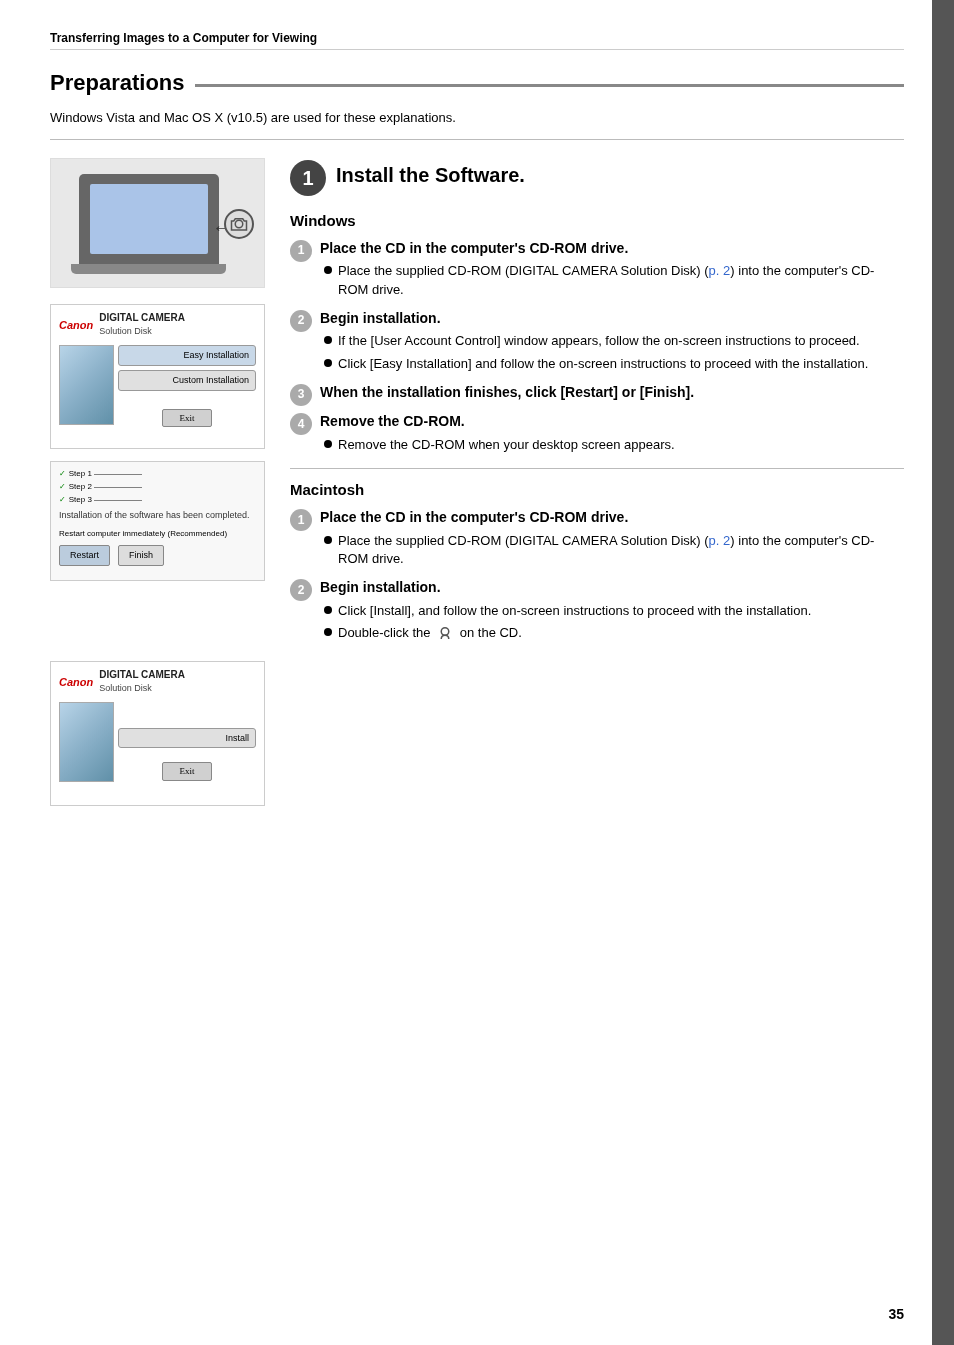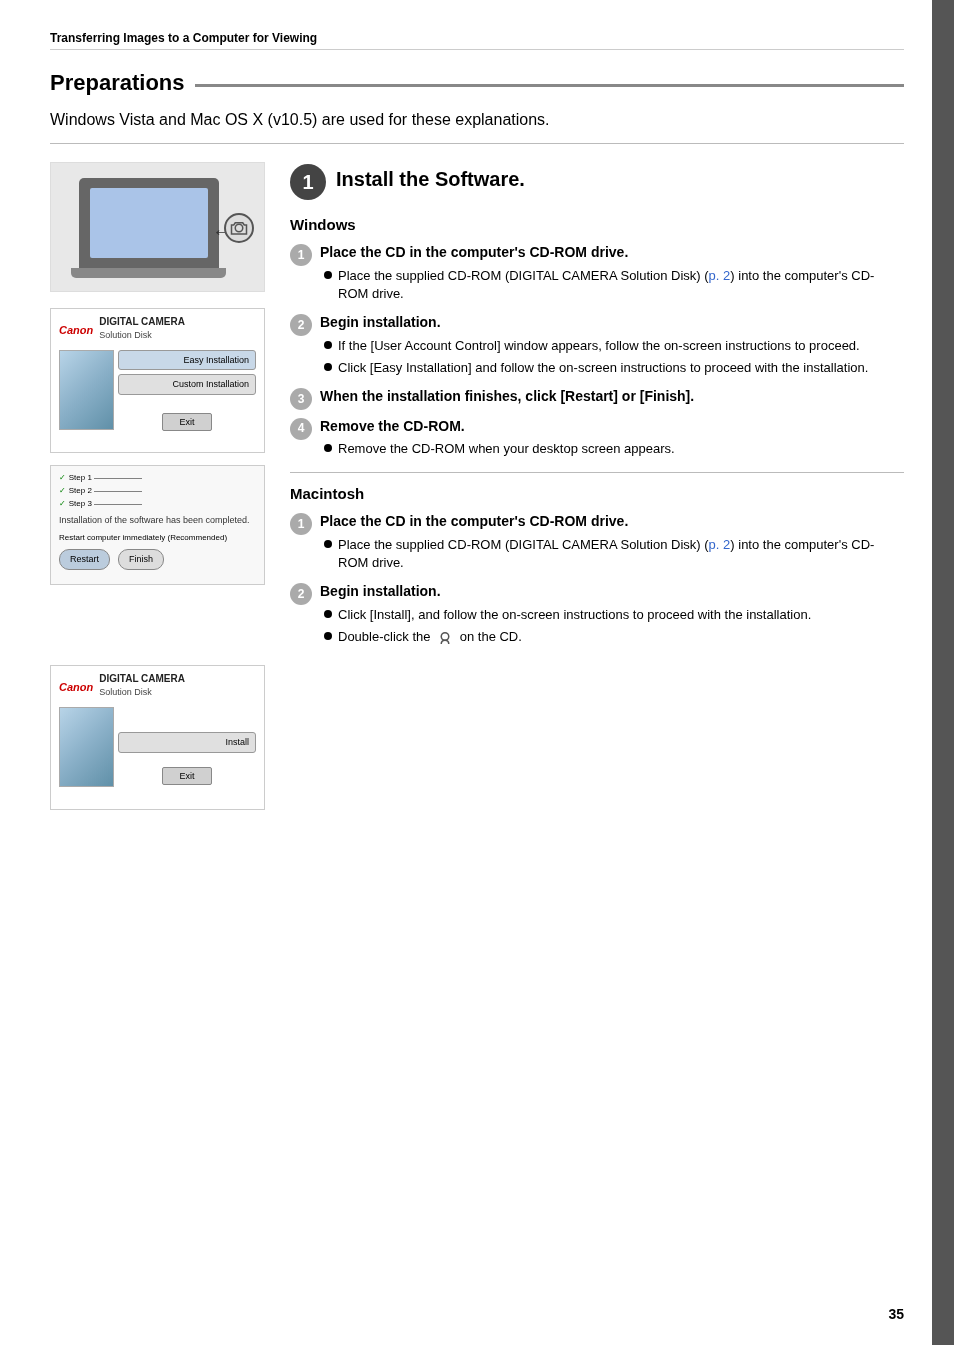--- a/index.html
+++ b/index.html
@@ -49,21 +49,21 @@
       justify-content: flex-end;
     }
     .section-title-bar::after {
       content: '';
       flex: 1;
       height: 3px;
       background: #888;
       margin-left: 10px;
     }
     .section-subtitle {
-      font-size: 16px;
+      font-size: 13px;
       margin-bottom: 18px;
       border-bottom: 1px solid #bbb;
       padding-bottom: 12px;
     }
 
     
     .main-layout {
       display: flex;
       gap: 20px;
     }
@@ -275,20 +275,21 @@
     }
     .cd-btn-small {
       background: #d0d0d0;
       border: 1px solid #888;
       border-radius: 2px;
       padding: 2px 8px;
       font-size: 9px;
       text-align: center;
       width: 50px;
       margin: 2px auto 0;
+      font-family: Liberation Serif, serif;
     }
 
     
     .finish-box {
       width: 215px;
       height: 120px;
       border: 1px solid #ccc;
       background: #f8f8f8;
       padding: 6px 8px;
       margin-bottom: 12px;
@@ -313,21 +314,21 @@
       color: #333;
     }
     .finish-btns {
       display: flex;
       gap: 8px;
       margin-top: 6px;
     }
     .finish-btn {
       border: 1px solid #888;
       background: #ddd;
-      border-radius: 10px;
+      border-radius: 2px;
       padding: 3px 10px;
       font-size: 9px;
     }
     .finish-btn.primary {
       background: #bcd;
     }
 
     
     .mac-cd-box {
       width: 215px;

